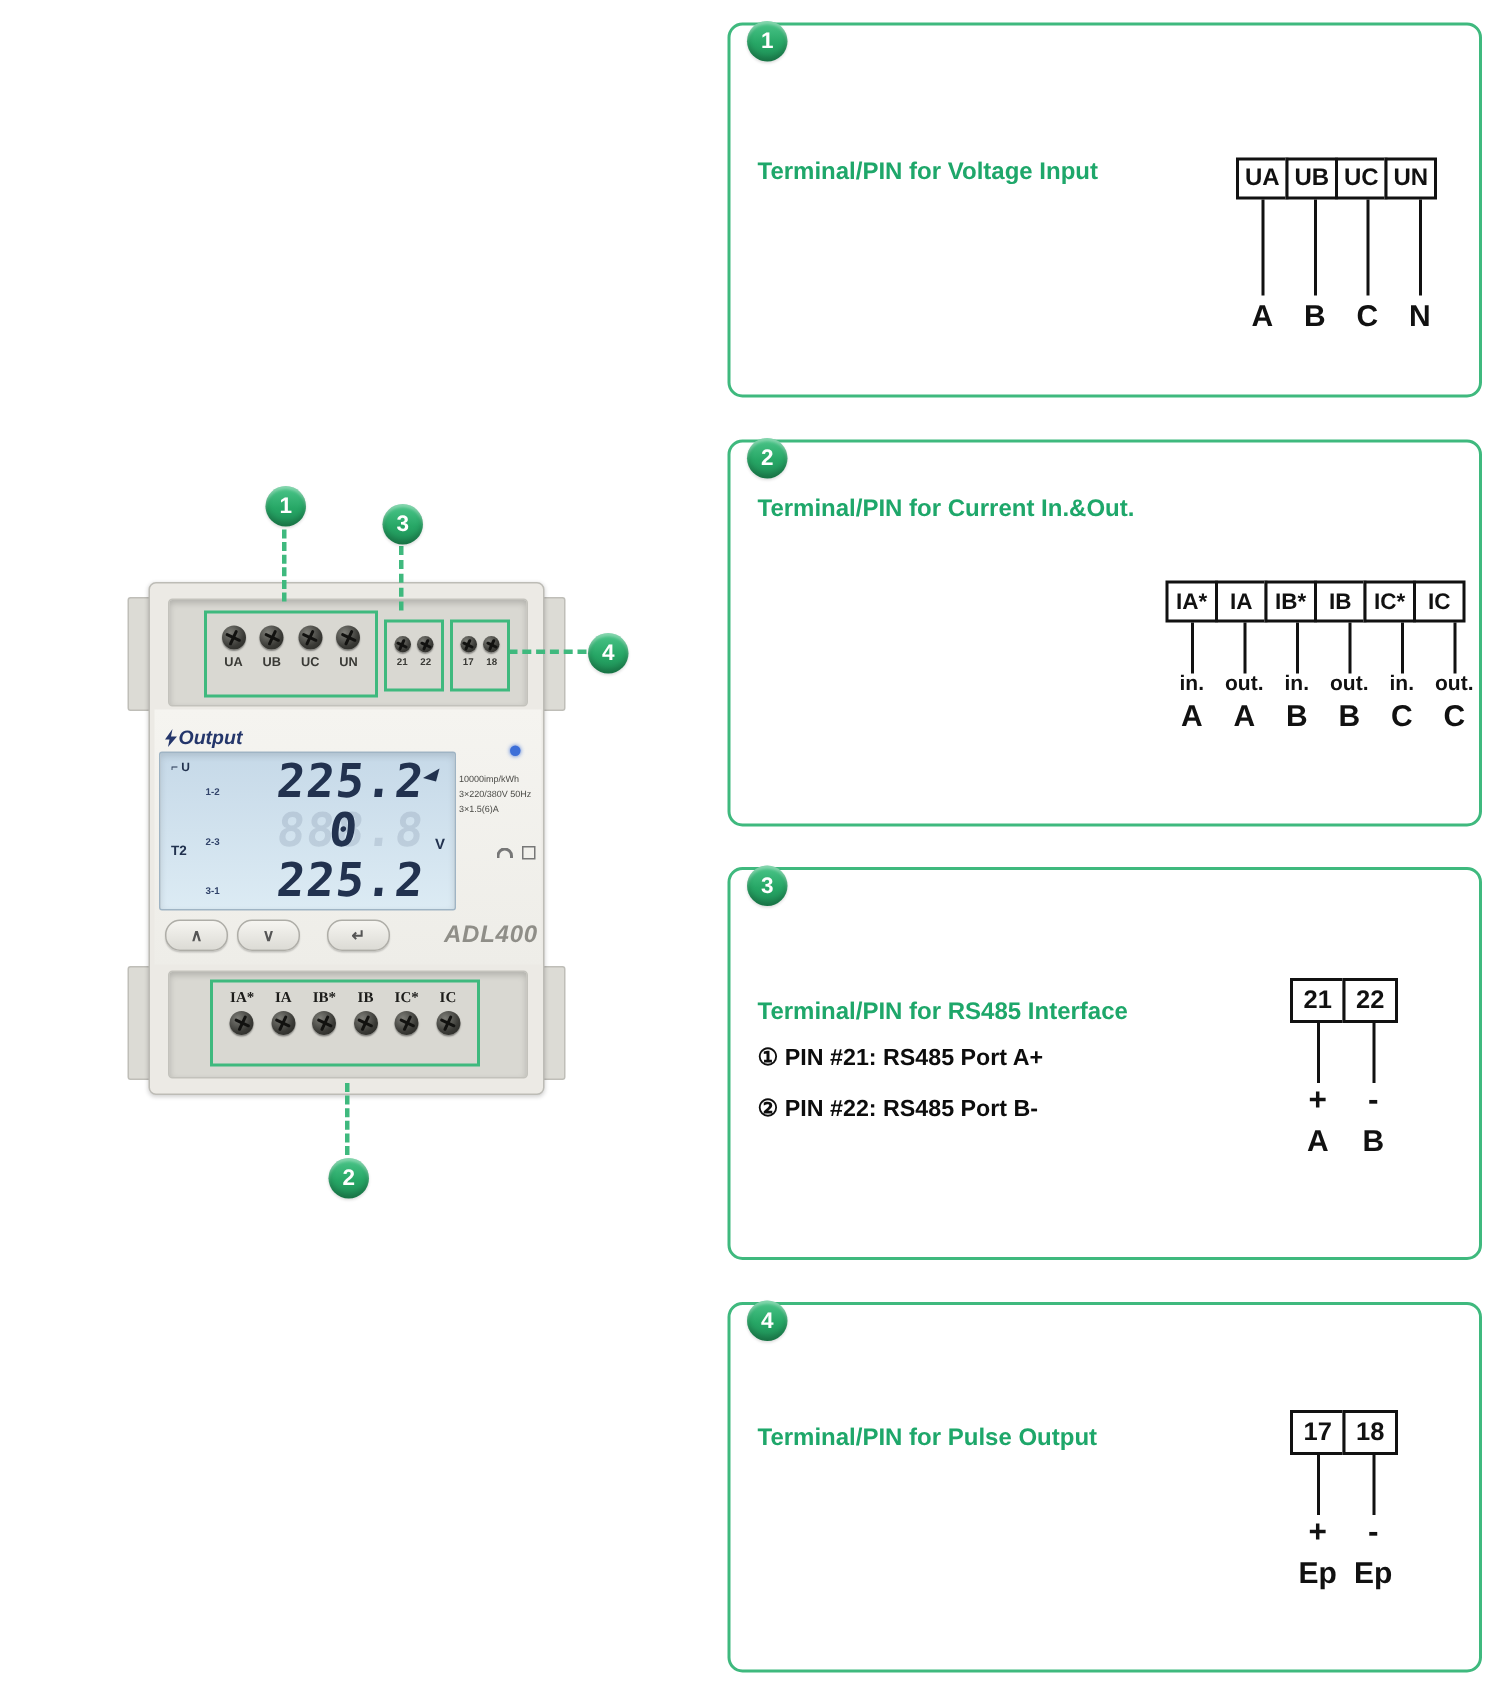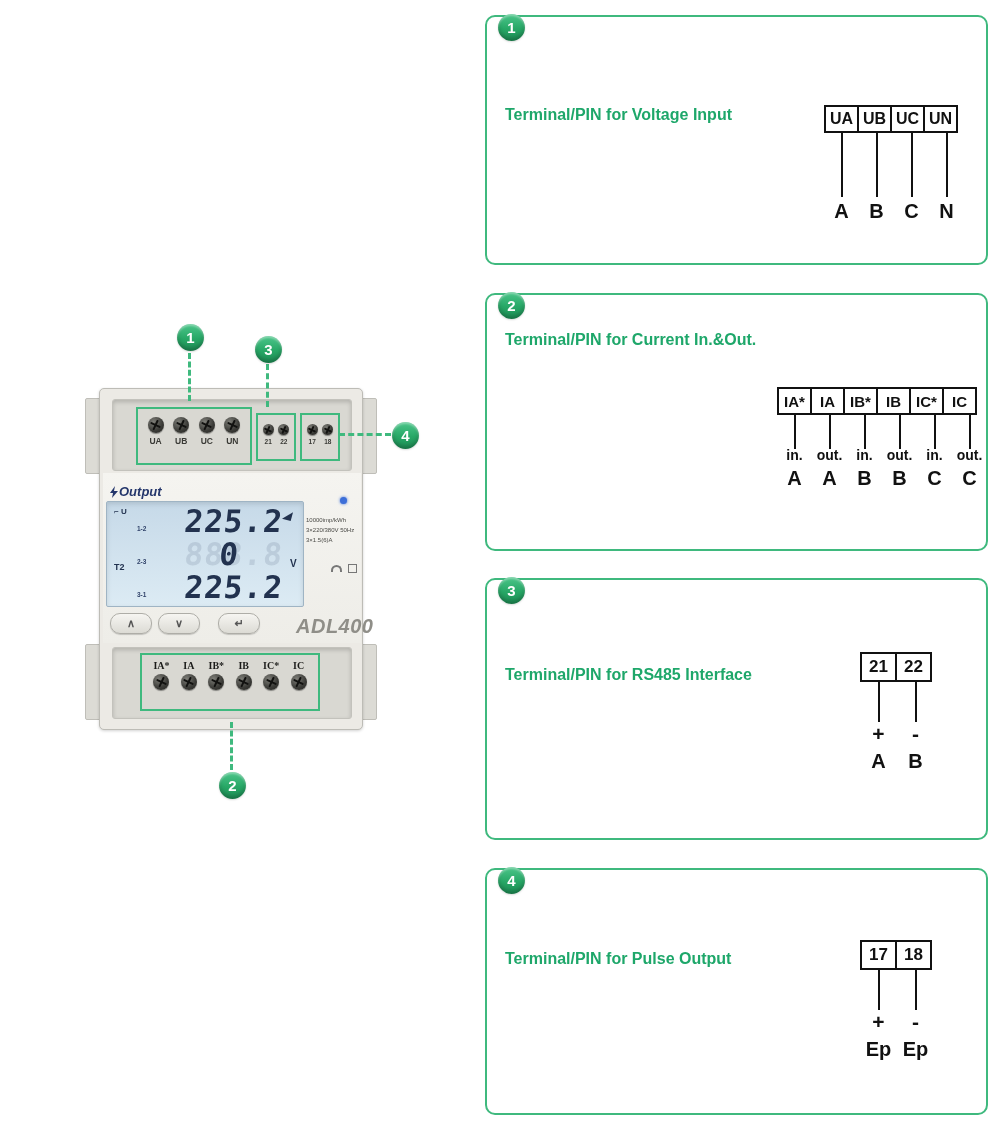--- a/index.html
+++ b/index.html
@@ -130,21 +130,21 @@
   .wifi { position:absolute; left:231px; top:176px; width:11px; height:7px; border:2px solid #777;
           border-bottom:none; border-radius:10px 10px 0 0; }
   .mini-box { position:absolute; left:248px; top:175px; width:9px; height:9px; border:1.5px solid #777; }
 
   .btn { position:absolute; top:224px; width:42px; height:21px;
          background:linear-gradient(#f6f5f1,#dcdbd5); border:1px solid #aeada7; border-radius:10px;
          display:flex; align-items:center; justify-content:center;
          font-size:11px; font-weight:bold; color:#555; box-shadow:0 1px 1px rgba(0,0,0,.18); }
   .b1 { left:10px; } .b2 { left:58px; } .b3 { left:118px; }
   .model { position:absolute; left:196px; top:226px; font-style:italic; font-weight:bold;
-           font-size:20px; letter-spacing:.5px; color:#8f8e88; }
+           font-size:16px; letter-spacing:.5px; color:#8f8e88; }
 </style>
 </head>
 <body>
 
 <div class="canvas">
 
   <div class="meter">
     <div class="ear e-tl"></div>
     <div class="ear e-tr"></div>
     <div class="ear e-bl"></div>
@@ -349,20 +349,24 @@
         <div class="d-letter">B</div>
         <div class="d-letter">C</div>
         <div class="d-letter">C</div>
       </div>
     </div>
   </section>
 
   <section class="panel panel-3">
     <div class="badge">3</div>
     <h2 class="panel-title">Terminal/PIN for RS485 Interface</h2>
+    <ul class="pin-list">
+      <li>① PIN #21: RS485 Port A+</li>
+      <li>② PIN #22: RS485 Port B-</li>
+    </ul>
     <div class="diagram dg-3">
       <div class="d-row">
         <div class="d-cell">21</div>
         <div class="d-cell">22</div>
       </div>
       <div class="d-row">
         <div class="stem-col">
             <i></i>
           </div>
         <div class="stem-col">

